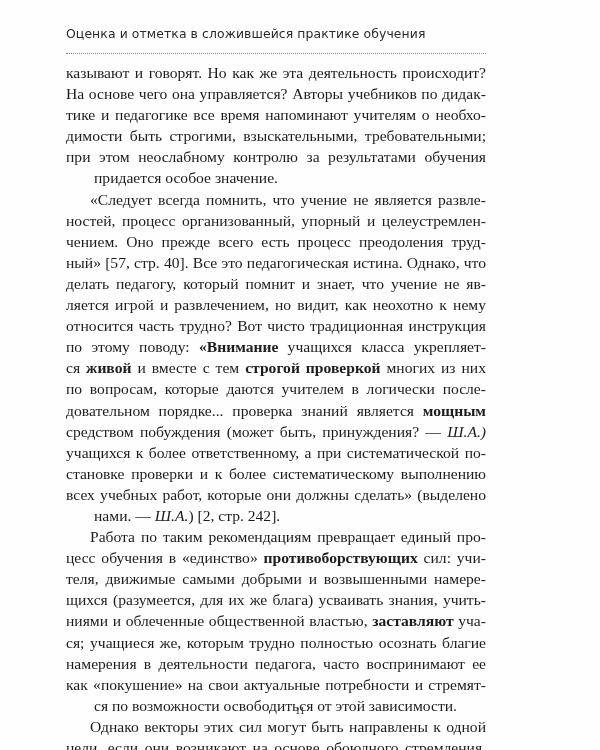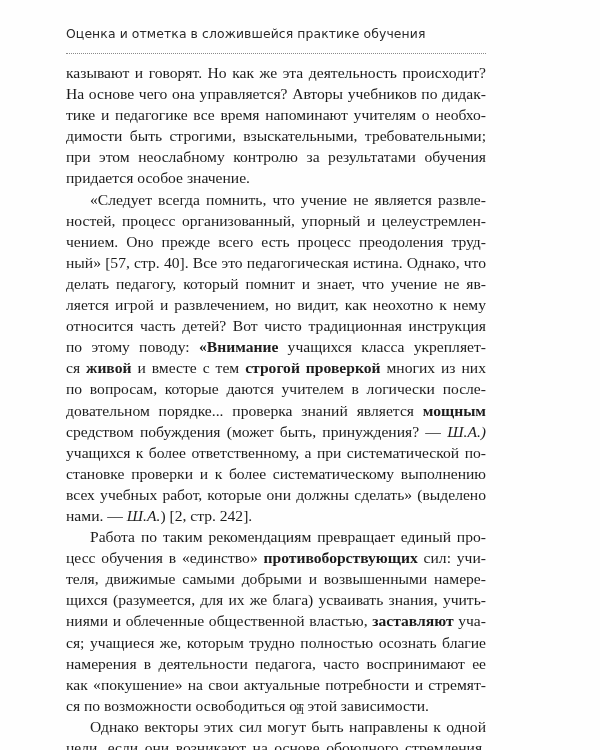--- a/index.html
+++ b/index.html
@@ -22,21 +22,21 @@
   }
   .body-text {
     position: absolute; left: 66px; top: 62px; width: 420px;
     font-family: "Liberation Serif", "DejaVu Serif", serif;
     font-size: 15.6px; line-height: 21.1px; color: #1c1c1c;
   }
   .line {
     display: block; white-space: nowrap; text-align: justify; text-align-last: justify;
     height: 21.1px;
   }
-  .line.last { text-align-last: left; }
+  .line.last { text-align-last: left; margin-left: 28px; }
   .line.indent { padding-left: 24px; }
   .line b { font-weight: bold; }
   .line i { }
   .page-number {
     position: absolute; left: 0; width: 600px; top: 705px; text-align: center;
     font-family: "Liberation Serif", "DejaVu Serif", serif; font-size: 10px; color: #2a2a2a;
   }
 </style>
 </head>
 <body>
@@ -50,21 +50,21 @@
       <span class="line"><span>тике и педагогике все время напоминают учителям о необхо-</span></span>
       <span class="line"><span>димости быть строгими, взыскательными, требовательными;</span></span>
       <span class="line"><span>при этом неослабному контролю за результатами обучения</span></span>
       <span class="line last"><span>придается особое значение.</span></span>
       <span class="line indent"><span>«Следует всегда помнить, что учение не является развле-</span></span>
       <span class="line"><span>ностей, процесс организованный, упорный и целеустремлен-</span></span>
       <span class="line"><span>чением. Оно прежде всего есть процесс преодоления труд-</span></span>
       <span class="line"><span>ный» [57, стр. 40]. Все это педагогическая истина. Однако, что</span></span>
       <span class="line"><span>делать педагогу, который помнит и знает, что учение не яв-</span></span>
       <span class="line"><span>ляется игрой и развлечением, но видит, как неохотно к нему</span></span>
-      <span class="line"><span>относится часть детей? Вот чисто традиционная инструкция</span></span>
+      <span class="line"><span>относится часть трудно? Вот чисто традиционная инструкция</span></span>
       <span class="line"><span>по этому поводу: </span><b>«Внимание</b><span> учащихся класса укрепляет-</span></span>
       <span class="line"><span>ся </span><b>живой</b><span> и вместе с тем </span><b>строгой проверкой</b><span> многих из них</span></span>
       <span class="line"><span>по вопросам, которые даются учителем в логически после-</span></span>
       <span class="line"><span>довательном порядке... проверка знаний является </span><b>мощным</b></span>
       <span class="line"><span>средством побуждения (может быть, принуждения? — </span><i>Ш.А.)</i></span>
       <span class="line"><span>учащихся к более ответственному, а при систематической по-</span></span>
       <span class="line"><span>становке проверки и к более систематическому выполнению</span></span>
       <span class="line"><span>всех учебных работ, которые они должны сделать» (выделено</span></span>
       <span class="line last"><span>нами. — </span><i>Ш.А.</i><span>) [2, стр. 242].</span></span>
       <span class="line indent"><span>Работа по таким рекомендациям превращает единый про-</span></span>

